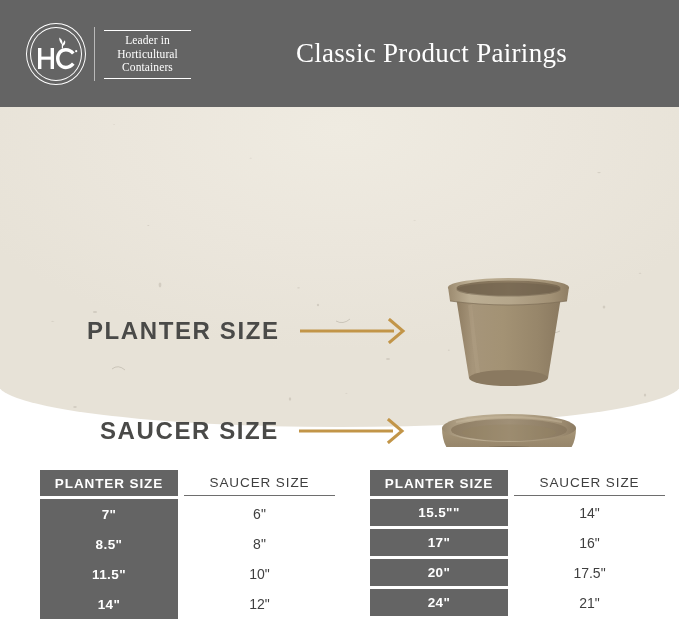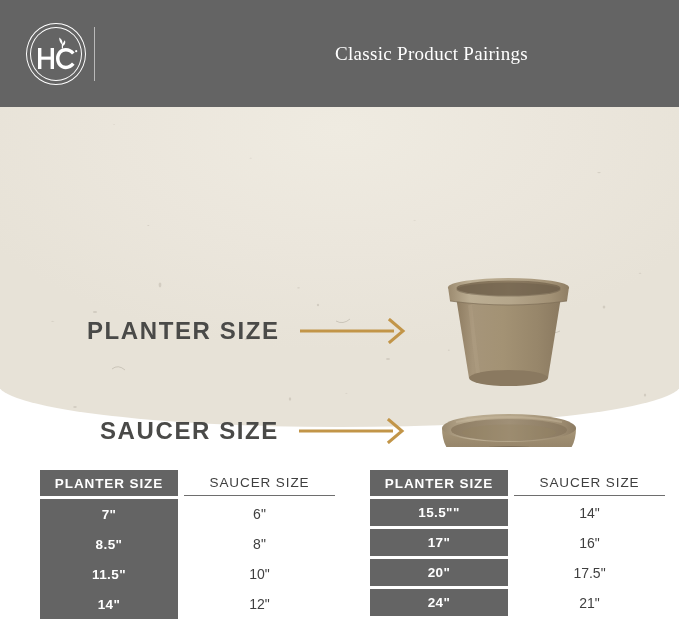--- a/index.html
+++ b/index.html
@@ -95,21 +95,21 @@
   .header-title {
     position: absolute;
     left: 200px; top: 0;
     width: 479px;
     height: 107px;
     display: flex;
     align-items: center;
     justify-content: center;
     color: #ffffff;
     font-family: "Liberation Serif", serif;
-    font-size: 19px;
+    font-size: 27px;
     font-weight: 400;
     letter-spacing: 0.3px;
     padding-right: 16px;
   }
 
   
   .hero {
     position: absolute;
     left: 0; top: 107px;
     width: 679px;
@@ -294,20 +294,29 @@
             <rect x="4" y="25.6" width="16" height="3.1"></rect>
           </g>
 
           <path d="M40.6 21.4 C38.4 18.6 35.2 17.0 31.8 17.0 C26.0 17.0 22.0 21.8 22.0 27.6 C22.0 33.4 26.0 38.2 31.8 38.2 C35.2 38.2 38.4 36.6 40.6 33.8 L38.0 31.6 C36.4 33.6 34.2 34.8 31.9 34.8 C28.0 34.8 25.5 31.6 25.5 27.6 C25.5 23.6 28.0 20.4 31.9 20.4 C34.2 20.4 36.4 21.6 38.0 23.6 Z" fill="#ffffff"></path>
           <circle cx="42.2" cy="20.2" r="1.1" fill="#ffffff"></circle>
         </svg>
       </div>
 
       <div class="logo-divider"></div>
 
+      <div class="logo-tag">
+        <div class="rule"></div>
+        <div class="tag-lines">
+          <div class="tag-line">Leader in</div>
+          <div class="tag-line">Horticultural</div>
+          <div class="tag-line">Containers</div>
+        </div>
+        <div class="rule"></div>
+      </div>
     </div>
 
     <div class="header-title">Classic Product Pairings</div>
   </div>
 
   <div class="hero">
     <div class="hero-bg"></div>
 
     <svg class="hero-specks" viewBox="0 0 683 480">
       <g fill="#b9b2a6" opacity="0.45">

